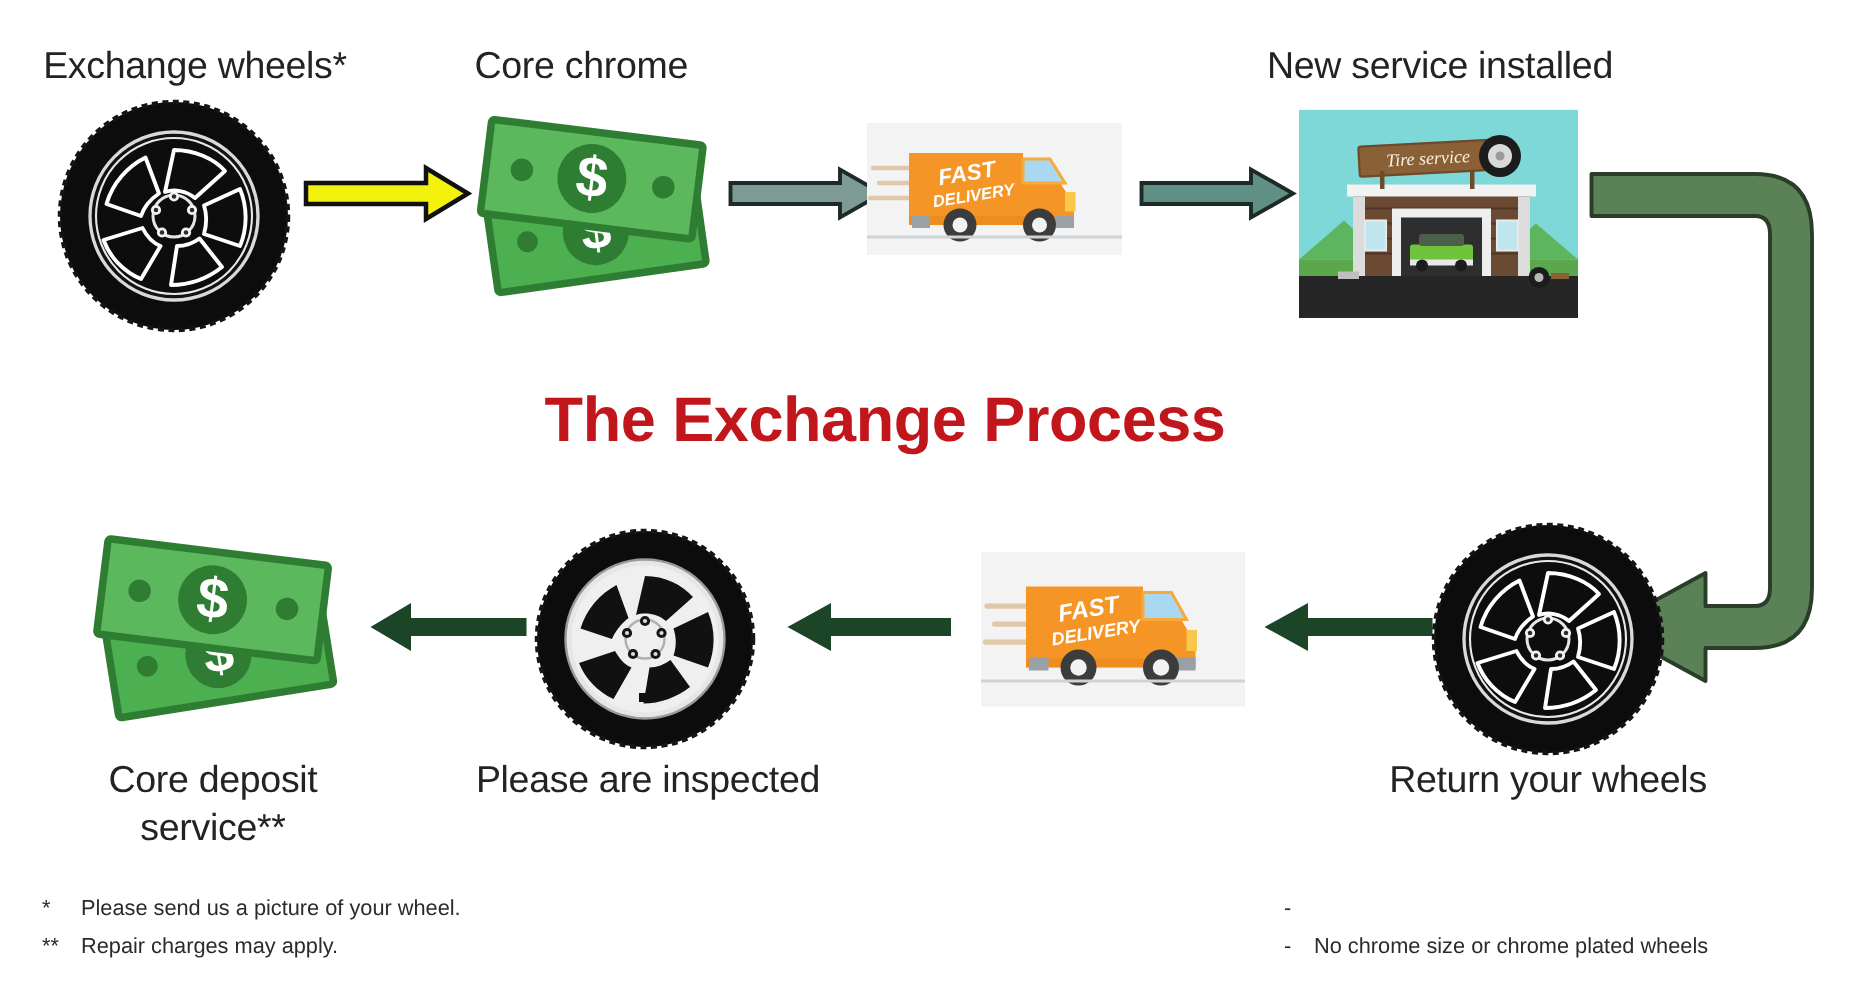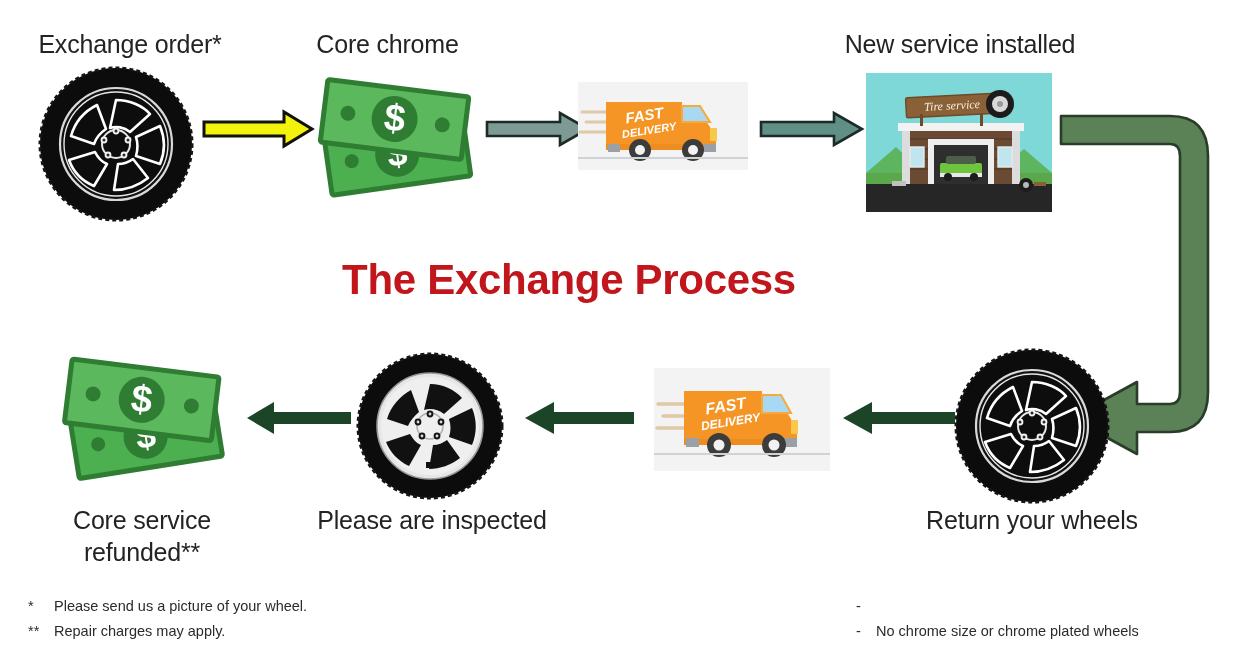--- a/index.html
+++ b/index.html
@@ -38,21 +38,21 @@
   .note-row.dash .note-mark{width:20px;flex:0 0 20px;}
 
   
   .img-box{overflow:hidden;}
 </style>
 </head>
 <body>
 
 <div class="stage">
 
-  <div class="abs step-label" style="left:0px;top:28px;width:260px;">Exchange order*</div>
+  <div class="abs step-label" style="left:0px;top:28px;width:260px;">Exchange wheels*</div>
 
   <div class="abs step-label" style="left:275px;top:28px;width:225px;">Core chrome</div>
 
   <div class="abs step-label" style="left:805px;top:28px;width:310px;">New service installed</div>
 
   <div class="abs img-box" style="left:38px;top:66px;width:156px;height:156px;">
     <svg viewBox="0 0 156 156" width="156" height="156">
       <defs>
         <clipPath id="wclipA">
             <circle cx="78" cy="78" r="55"></circle>
@@ -220,21 +220,21 @@
                L92 280
                L92 302
                L125 302
                Q135 302 135 290
                L135 54
                Q135 42 125 42
                L16 42 Z" fill="#5b8257" stroke="#2a3d29" stroke-width="2.6" stroke-linejoin="round"></path>
     </svg>
   </div>
 
-  <div class="abs title" style="left:219px;top:256px;width:700px;">The Exchange Process</div>
+  <div class="abs title" style="left:240px;top:256px;width:700px;">The Exchange Process</div>
 
   <div class="abs img-box" style="left:52px;top:352px;width:180px;height:138px;">
     <svg viewBox="0 0 180 138" width="180" height="138">
       <g transform="rotate(-9 90 62)">
         <rect x="18" y="54" width="145" height="62" rx="2" fill="#4caf50" stroke="#2e7d32" stroke-width="5"></rect>
         <circle cx="90" cy="85" r="22" fill="#2e7d32"></circle>
         <circle cx="42" cy="85" r="7" fill="#2e7d32"></circle>
         <circle cx="137" cy="85" r="7" fill="#2e7d32"></circle>
         <text x="90" y="96" font-family="'Liberation Sans',sans-serif" font-size="36" font-weight="bold" fill="#ffffff" text-anchor="middle">$</text>
       </g>
@@ -362,21 +362,21 @@
       <g fill="#2a2a2a">
         <circle cx="78" cy="65" r="1.5"></circle>
           <circle cx="90" cy="74" r="1.5"></circle>
         <circle cx="86" cy="89" r="1.5"></circle>
           <circle cx="70" cy="89" r="1.5"></circle>
         <circle cx="66" cy="74" r="1.5"></circle>
       </g>
     </svg>
   </div>
 
-  <div class="abs step-label wrap" style="left:26px;top:504px;width:232px;">Core service refunded**</div>
+  <div class="abs step-label wrap" style="left:26px;top:504px;width:232px;">Core deposit service**</div>
 
   <div class="abs step-label" style="left:292px;top:504px;width:280px;">Please are inspected</div>
 
   <div class="abs step-label" style="left:890px;top:504px;width:284px;">Return your wheels</div>
 
   <div class="abs note-block" style="left:28px;top:594px;width:420px;">
     <div class="note-row">
       <span class="note-mark">*</span>
       <span>Please send us a picture of your wheel.</span>
     </div>

